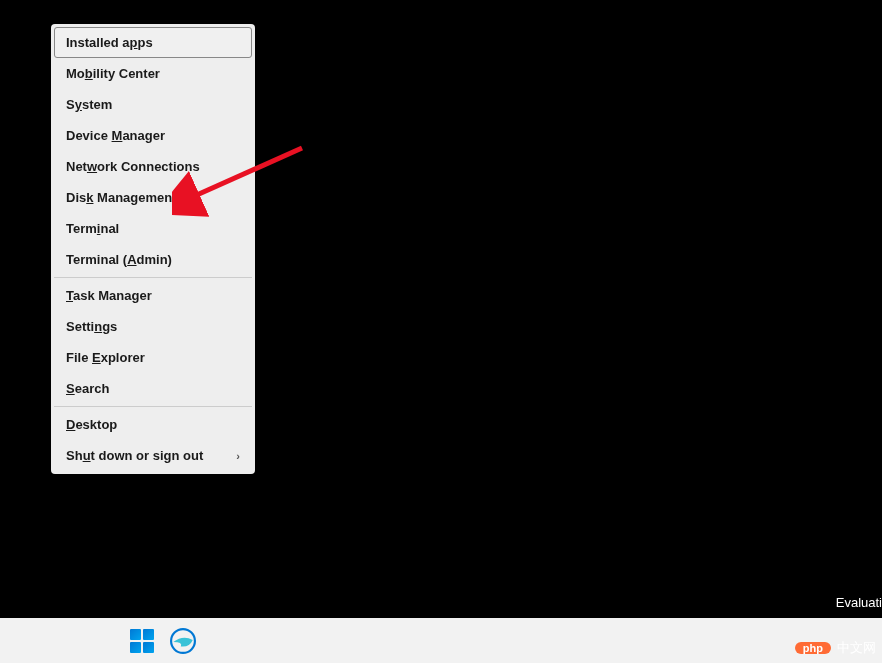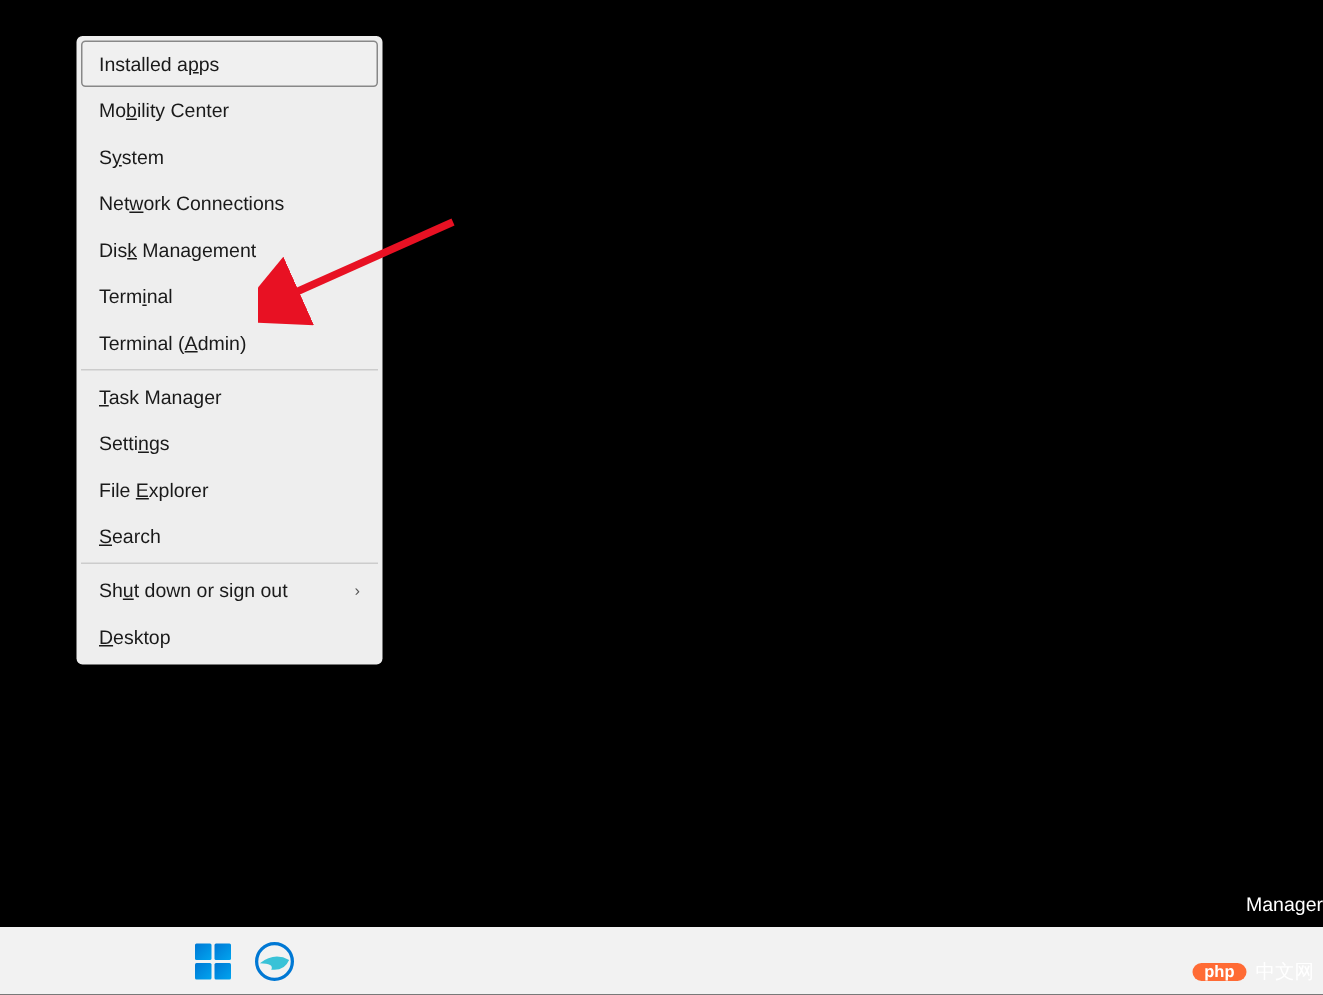--- a/index.html
+++ b/index.html
@@ -18,20 +18,21 @@
     }
     .context-menu {
       position: absolute;
       left: 51px;
       top: 24px;
       width: 204px;
       background: #eeeeee;
       border-radius: 4px;
       box-shadow: 0 4px 12px rgba(0,0,0,0.4);
       padding: 3px;
+      font-weight: bold;
     }
     .menu-item {
       padding: 8px 12px;
       color: #1a1a1a;
       cursor: default;
       display: flex;
       align-items: center;
       justify-content: space-between;
       border-radius: 3px;
     }
@@ -125,20 +126,23 @@
     <div class="menu-item highlighted">
       <span>Installed a<span class="accel">p</span>ps</span>
     </div>
     <div class="menu-item">
       <span>Mo<span class="accel">b</span>ility Center</span>
     </div>
     <div class="menu-item">
       <span>S<span class="accel">y</span>stem</span>
     </div>
     <div class="menu-item">
+      <span>Device <span class="accel">M</span>anager</span>
+    </div>
+    <div class="menu-item">
       <span>Net<span class="accel">w</span>ork Connections</span>
     </div>
     <div class="menu-item">
       <span>Dis<span class="accel">k</span> Management</span>
     </div>
     <div class="menu-item">
       <span>Term<span class="accel">i</span>nal</span>
     </div>
     <div class="menu-item">
       <span>Terminal (<span class="accel">A</span>dmin)</span>
@@ -150,39 +154,39 @@
     <div class="menu-item">
       <span>Setti<span class="accel">n</span>gs</span>
     </div>
     <div class="menu-item">
       <span>File <span class="accel">E</span>xplorer</span>
     </div>
     <div class="menu-item">
       <span><span class="accel">S</span>earch</span>
     </div>
     <div class="menu-divider"></div>
+    <div class="menu-item">
+      <span><span class="accel">D</span>esktop</span>
+    </div>
     <div class="menu-item">
       <span>Sh<span class="accel">u</span>t down or sign out</span>
       <span class="chevron">›</span>
-    </div>
-    <div class="menu-item">
-      <span><span class="accel">D</span>esktop</span>
     </div>
   </div>
 
 <svg class="arrow" width="140" height="80">
   <defs>
     <marker id="arrowhead" markerWidth="10" markerHeight="10" refX="2" refY="5" orient="auto">
       <polygon points="0 0, 10 5, 0 10" fill="#e81123"></polygon>
     </marker>
   </defs>
   <line x1="130" y1="10" x2="18" y2="60" stroke="#e81123" stroke-width="5" marker-end="url(#arrowhead)"></line>
 </svg>
 
-<div class="eval-text">Manager</div>
+<div class="eval-text">Evaluati</div>
 
 <div class="taskbar">
   <div class="start-icon">
     <div></div>
       <div></div>
       <div></div>
       <div></div>
   </div>
   <div class="edge-icon">
     <svg viewBox="0 0 24 24" width="26" height="26">

